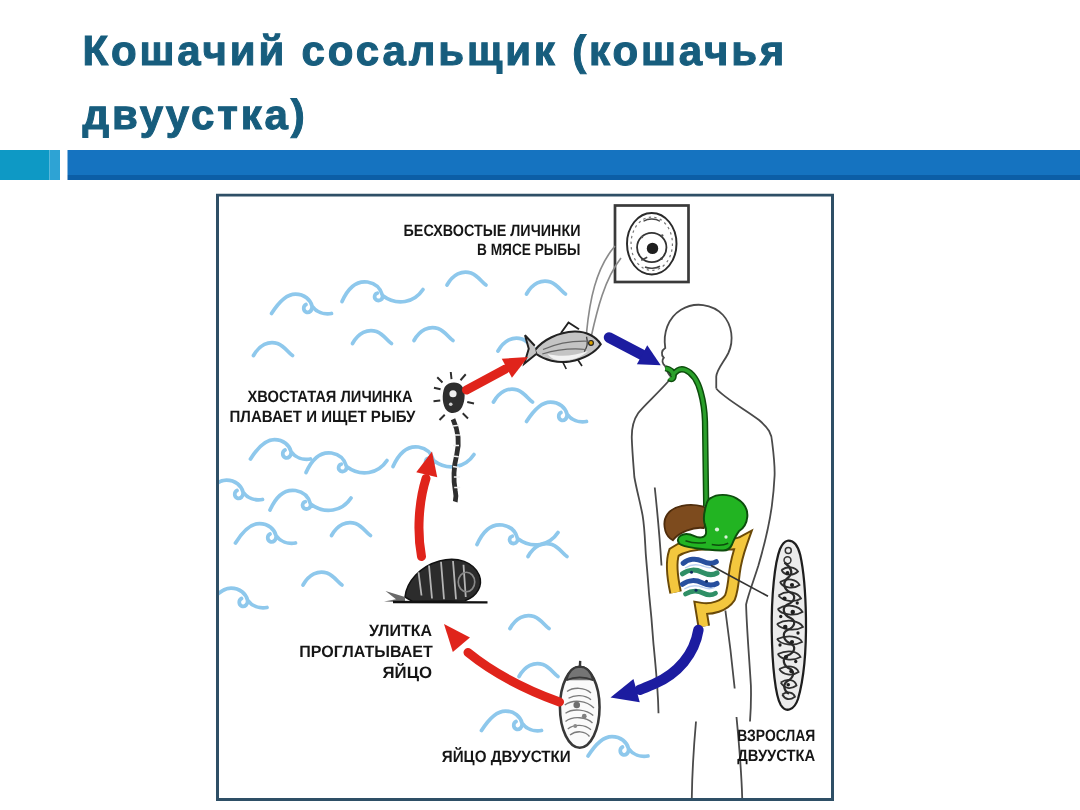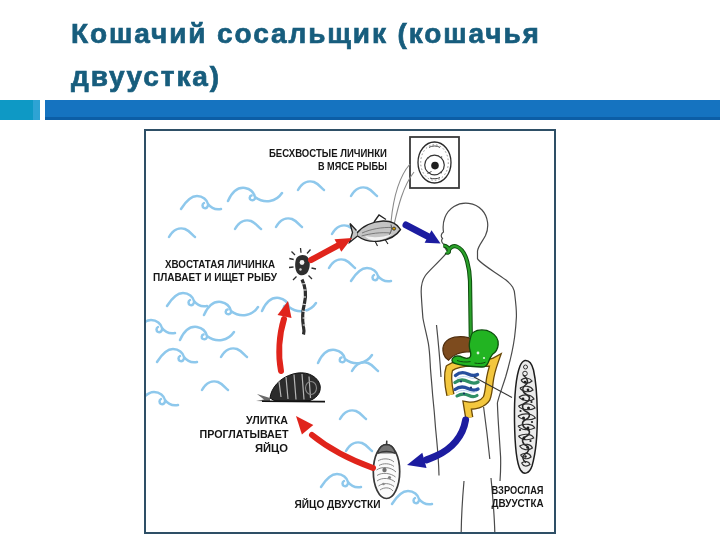--- a/index.html
+++ b/index.html
@@ -1,18 +1,18 @@
 <!DOCTYPE html>
 <html><head>
 <meta charset="utf-8">
 <style>
   html,body{margin:0;padding:0;}
   body{width:720px;height:540px;background:#ffffff;overflow:hidden;position:relative;
        font-family:"Liberation Sans", sans-serif;}
-  .title{position:absolute;left:71px;top:12px;font-size:28px;font-weight:bold;
+  .title{position:absolute;left:55px;top:12px;font-size:28px;font-weight:bold;
          color:#175d7d;line-height:43px;letter-spacing:1.9px;
          -webkit-text-stroke:0.7px #175d7d;}
   .bar-cyan{position:absolute;left:0;top:100px;width:33px;height:20px;background:#0e99c5;}
   .bar-mid{position:absolute;left:33px;top:100px;width:7px;height:20px;background:#2ea3d4;}
   .bar-blue{position:absolute;left:45px;top:100px;width:675px;height:20px;
             background:linear-gradient(#1573c0 0 85%,#0c5ea6 85% 100%);}
   .frame{position:absolute;left:144px;top:129px;width:412px;height:405px;}
 </style>
 </head>
 <body>

